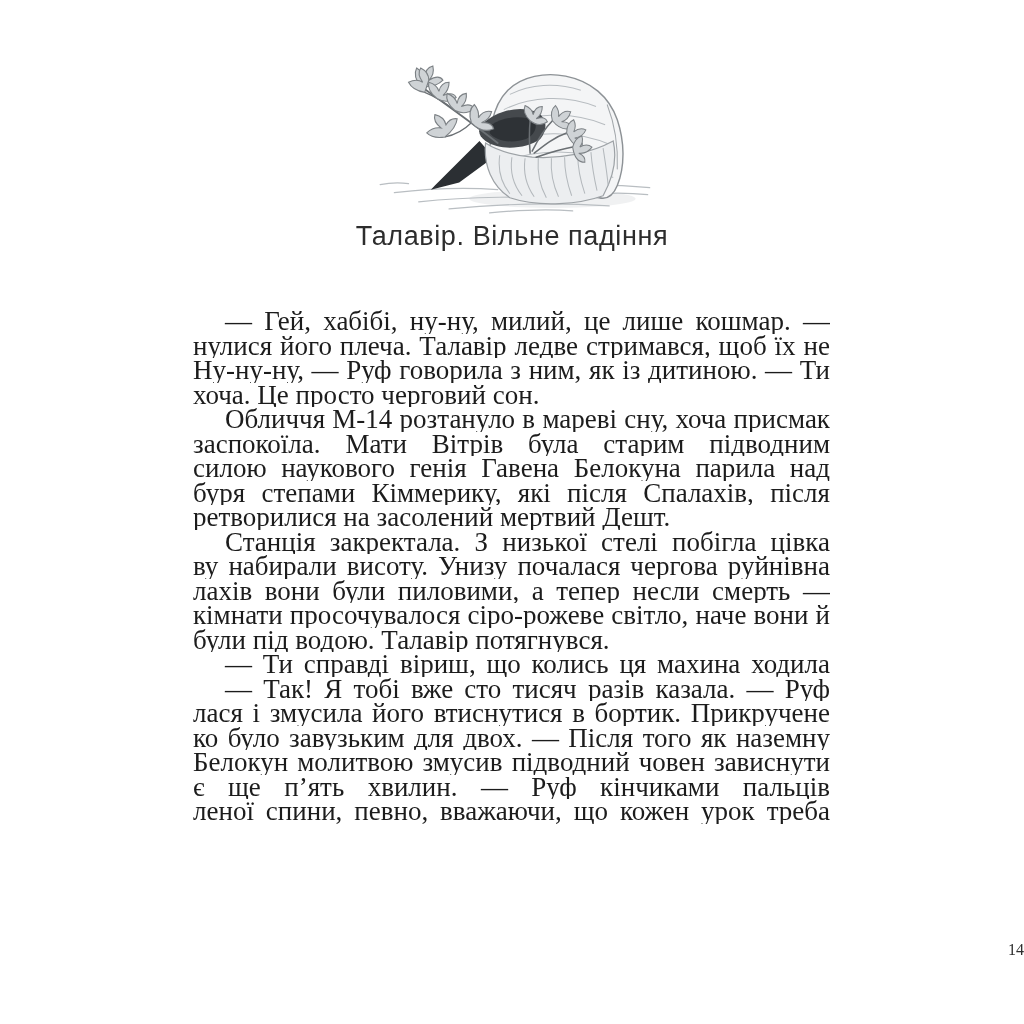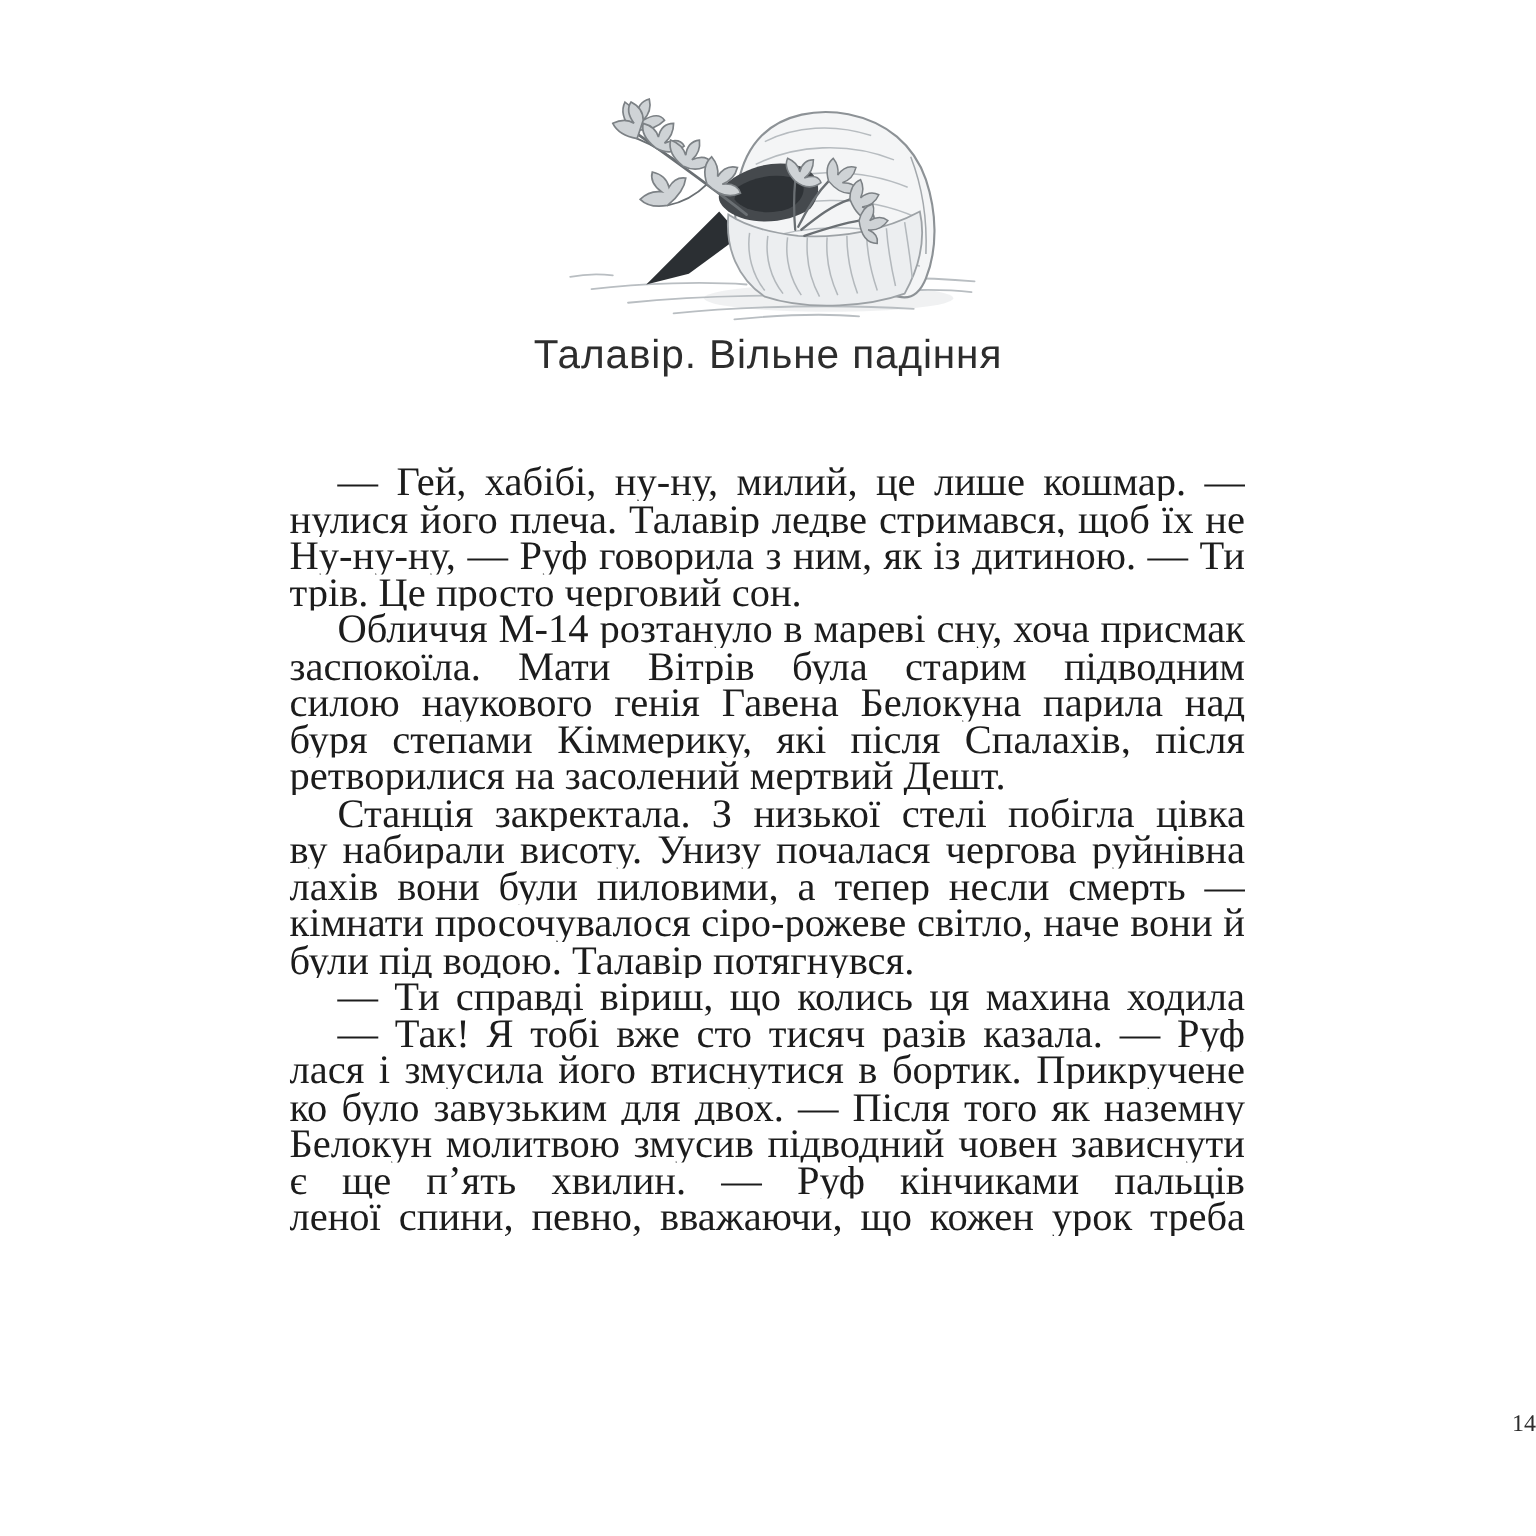--- a/index.html
+++ b/index.html
@@ -156,21 +156,21 @@
       </g>
     </g>
   </svg>
 
   <h1 class="chapter-title">Талавір. Вільне падіння</h1>
 
   <div class="text-block">
       <div class="line fillspread indent">— Гей, хабібі, ну-ну, милий, це лише кошмар. — Чиїсь пальці торк-</div>
       <div class="line fillspread">нулися його плеча. Талавір ледве стримався, щоб їх не скинути. —</div>
       <div class="line fillspread">Ну-ну-ну, — Руф говорила з ним, як із дитиною. — Ти на Матері Ві-</div>
-      <div class="line fillspread last">трів. Це просто черговий сон.</div>
+      <div class="line fillspread last">хоча. Це просто черговий сон.</div>
       <div class="line fillspread indent">Обличчя М-14 розтануло в мареві сну, хоча присмак солі ніку-</div>
       <div class="line fillspread">заспокоїла. Мати Вітрів була старим підводним човном, що тепер</div>
       <div class="line fillspread">силою наукового генія Гавена Белокуна парила над колись духмя-</div>
       <div class="line fillspread">буря степами Кіммерику, які після Спалахів, після катастрофи пе-</div>
       <div class="line fillspread last">ретворилися на засолений мертвий Дешт.</div>
       <div class="line fillspread indent">Станція закректала. З низької стелі побігла цівка іржі. Вони зно-</div>
       <div class="line fillspread">ву набирали висоту. Унизу почалася чергова руйнівна буря. До Спа-</div>
       <div class="line fillspread">лахів вони були пиловими, а тепер несли смерть — суєр, речовину,</div>
       <div class="line fillspread">кімнати просочувалося сіро-рожеве світло, наче вони й справді</div>
       <div class="line fillspread last">були під водою. Талавір потягнувся.</div>

